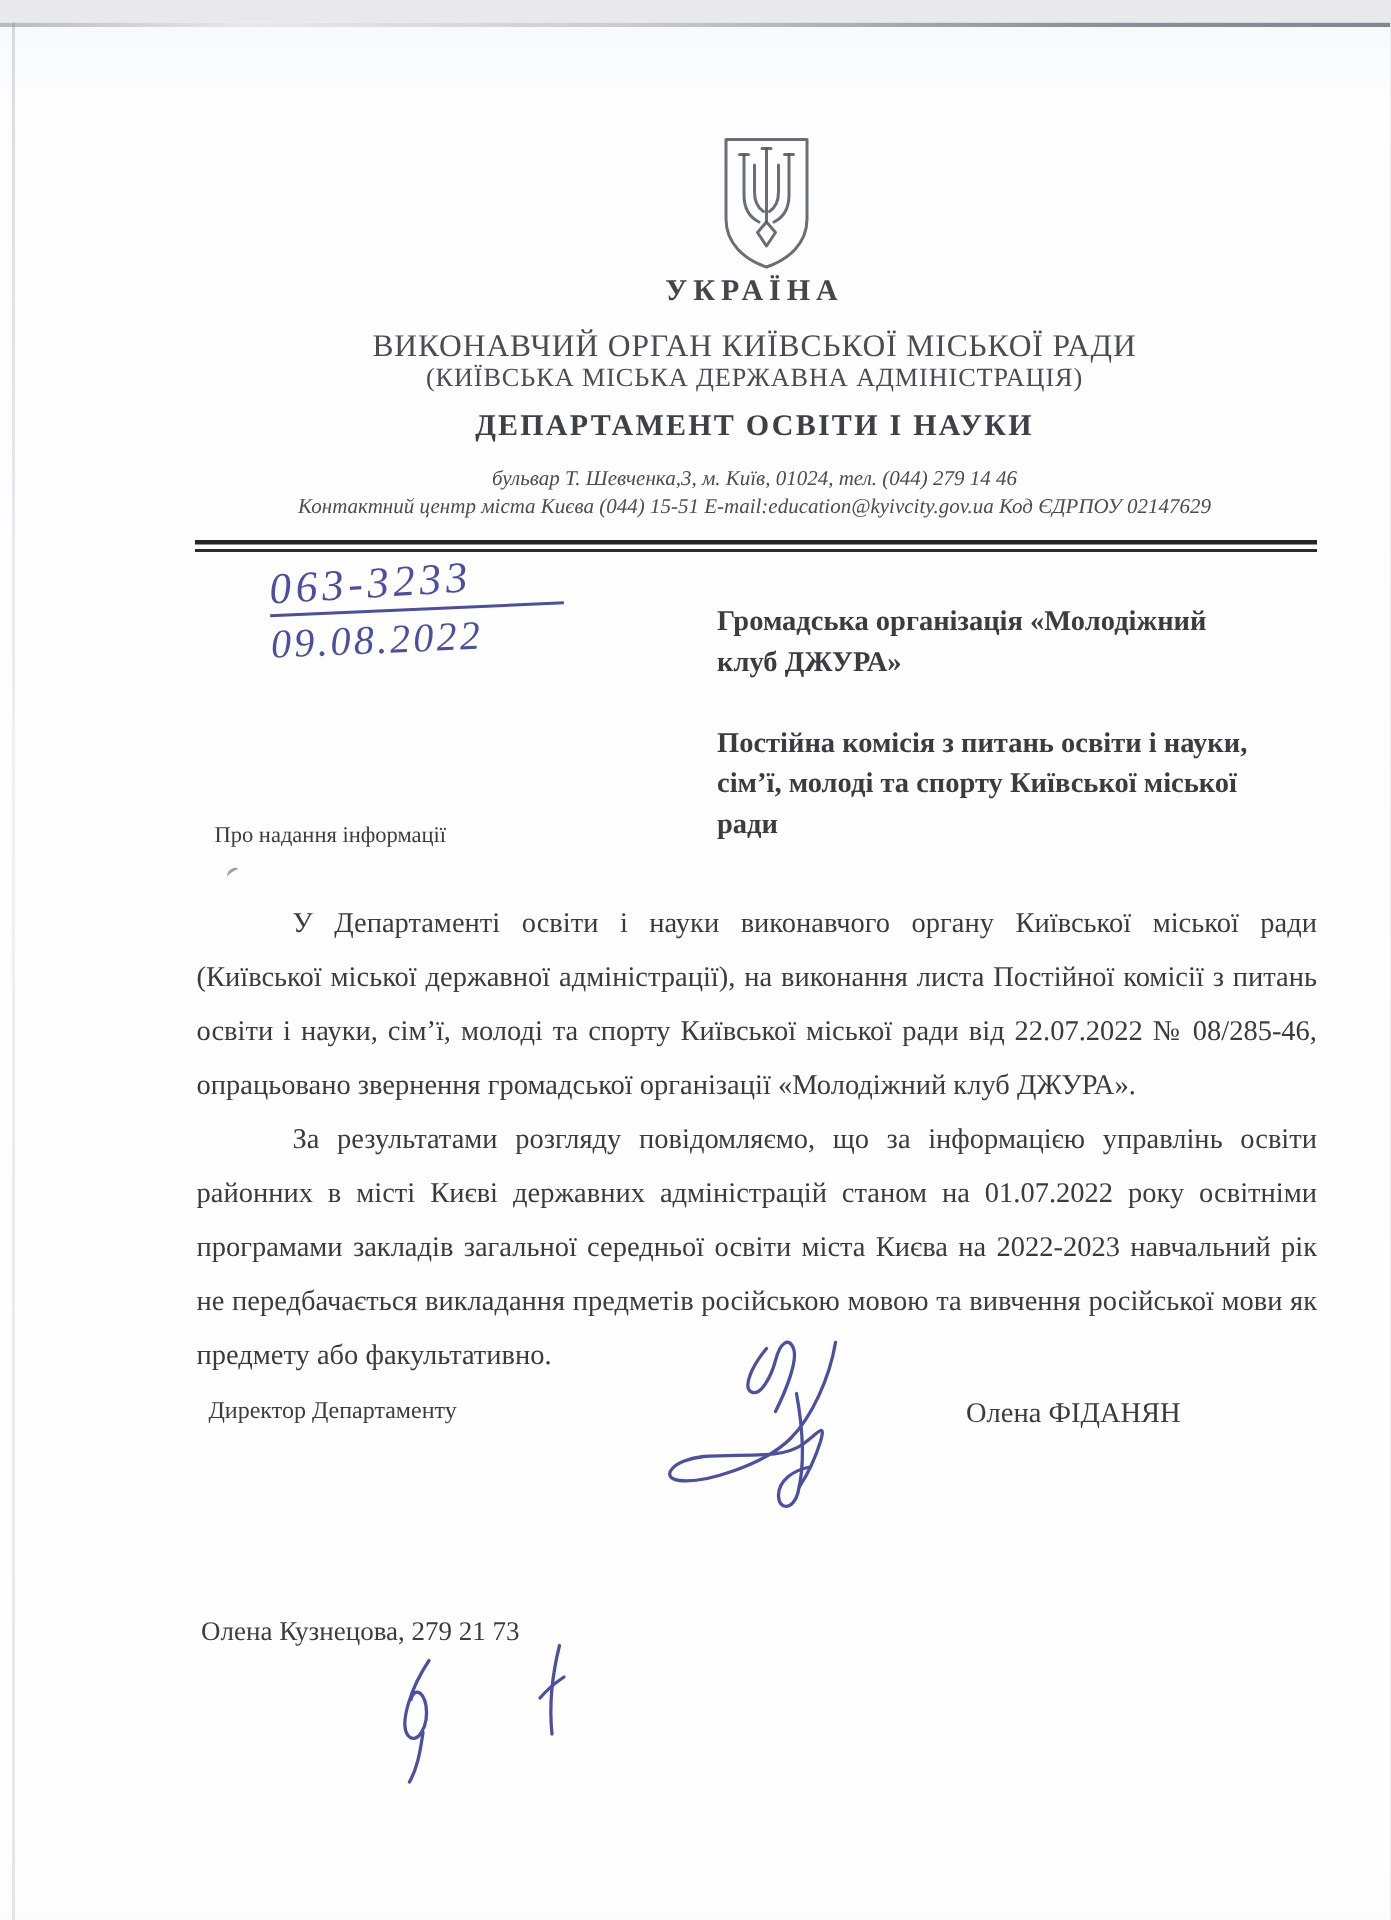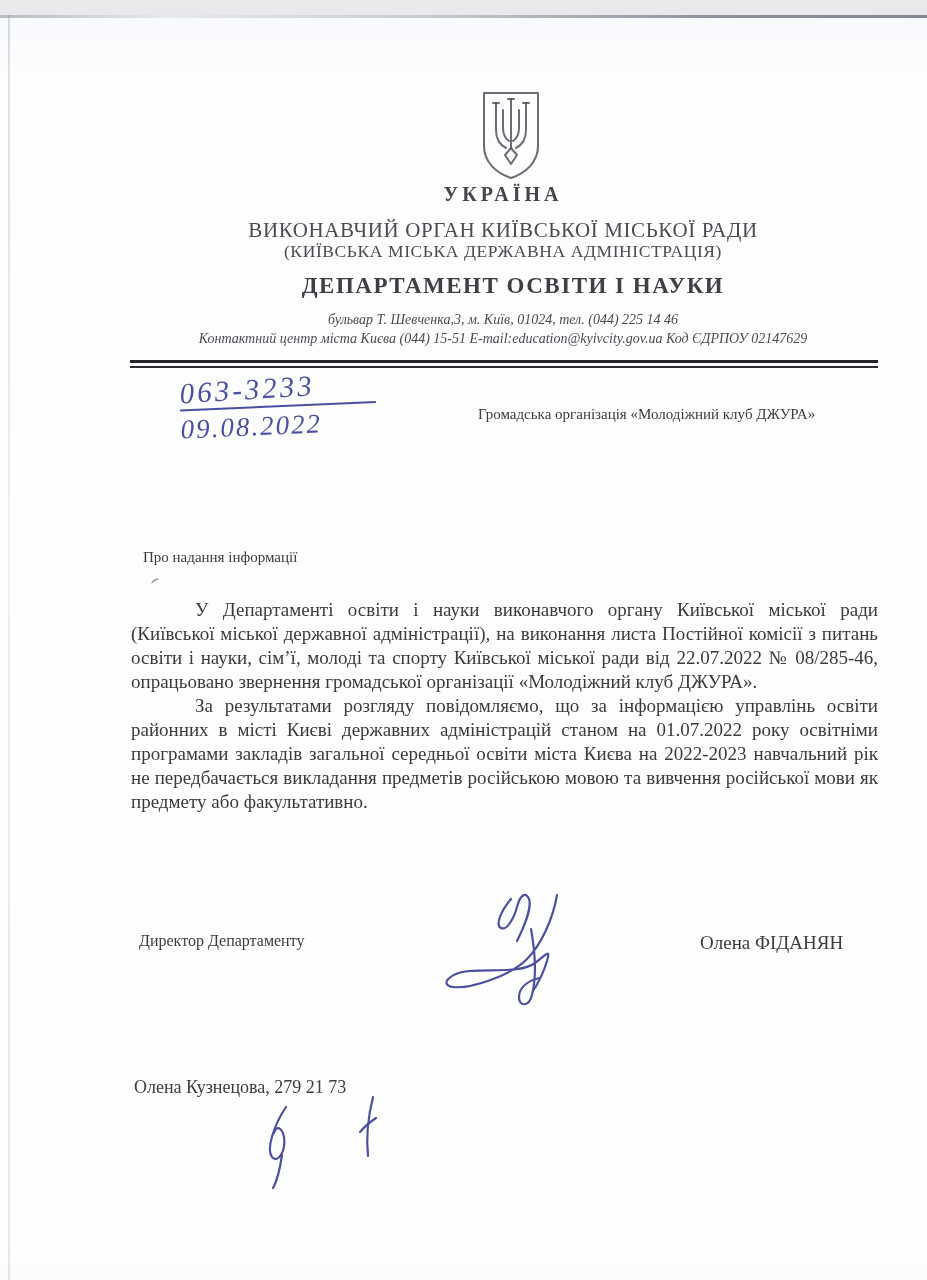--- a/index.html
+++ b/index.html
@@ -22,51 +22,51 @@
 
   
   .header { position:absolute; left:90px; width:826px; text-align:center; }
   .emblem { position:absolute; left:479px; top:75px; width:64px; height:92px; }
   .country { position:absolute; top:168px; left:0; width:100%;
     font-weight:bold; font-size:20px; letter-spacing:4px; color:#44464c; }
   .org-line1 { position:absolute; top:203px; left:0; width:100%;
     font-size:21px; letter-spacing:.6px; color:#4a4c52; }
   .org-line2 { position:absolute; top:226px; left:0; width:100%;
     font-size:17.5px; letter-spacing:.6px; color:#4a4c52;text-align:center; }
-  .dept { position:absolute; top:258px; left:10px; width:100%;
-    font-weight:bold; font-size:23px; letter-spacing:1.5px; color:#3e4046; }
+  .dept { position:absolute; top:258px; left:0; width:100%;
+    font-weight:bold; font-size:20px; letter-spacing:1.5px; color:#3e4046; }
   .addr1 { position:absolute; top:297px; left:0; width:100%;
     font-style:italic; font-size:14px; color:#4a4c52; }
   .addr2 { position:absolute; top:316px; left:0; width:100%;
     font-style:italic; font-size:14px; color:#4a4c52; }
   .rule { position:absolute; left:130px; top:345px; width:748px; height:3px;
     border-top:3px solid #26262a; border-bottom:2px solid #2c2c30; }
 
   
   .ref { position:absolute; left:180px; top:356px; width:210px;
     color:#4b4f9f; transform:rotate(-1.5deg); }
   .ref-num { font-size:29px; font-style:italic; letter-spacing:3px; transform:rotate(-2deg); }
   .ref-line { width:196px; border-bottom:2.5px solid #4b4f9f; margin-top:1px; transform:rotate(-1deg); }
   .ref-date { font-size:27px; font-style:italic; letter-spacing:2px; margin-top:3px; transform:rotate(-1deg); }
 
   
   .recipients { position:absolute; left:478px; top:386px; width:380px;
-    font-size:15px; line-height:27px; color:#3c3c40; }
+    font-size:19px; line-height:27px; color:#3c3c40;font-weight:bold; }
   .recipients p { margin:0; }
   .recipients p:first-child { max-width:352px; margin-bottom:27px; }
 
   .subject { position:absolute; left:143px; top:534px; font-size:15px; color:#3c3c40; }
 
   .body-text { position:absolute; left:131px; top:583px; width:747px;
-    font-size:19px; line-height:24px; text-align:justify; color:#3b3b3f; }
+    font-size:19px; line-height:36px; text-align:justify; color:#3b3b3f; }
   .body-text p { margin:0; text-indent:64px; }
 
   
   .sig-title { position:absolute; left:139px; top:917px; font-size:16px; color:#3c3c40; }
-  .sig-name  { position:absolute; left:700px; top:917px; font-size:19px; color:#3c3c40; }
+  .sig-name  { position:absolute; left:644px; top:917px; font-size:19px; color:#3c3c40; }
   .autograph { position:absolute; left:425px; top:862px; width:160px; height:135px; }
 
   
   .footer-contact { position:absolute; left:134px; top:1062px; font-size:18px; color:#3c3c40; }
   .initial-1 { position:absolute; left:252px; top:1086px; width:60px; height:90px; }
   .initial-2 { position:absolute; left:352px; top:1078px; width:34px; height:76px; }
 
   .ink { stroke:#4c509e; stroke-width:2.2; fill:none; stroke-linecap:round; stroke-linejoin:round; }
   .emblem-stroke { stroke:#50545e; stroke-width:2; fill:none; stroke-linecap:round; stroke-linejoin:round; opacity:.85; }
 </style>
@@ -86,34 +86,35 @@
     <path class="emblem-stroke" d="M14 13 H20 M29 9 H35 M44 13 H50"></path>
     <path class="emblem-stroke" d="M24 20 V38 C24 45 27 49 30 51 M40 20 V38 C40 45 37 49 34 51"></path>
     <path class="emblem-stroke" d="M32 58 L38 65 L32 74 L26 65 Z"></path>
   </svg>
 
   <div class="header">
     <div class="country">УКРАЇНА</div>
     <div class="org-line1">ВИКОНАВЧИЙ ОРГАН КИЇВСЬКОЇ МІСЬКОЇ РАДИ</div>
     <div class="org-line2">(КИЇВСЬКА МІСЬКА ДЕРЖАВНА АДМІНІСТРАЦІЯ)</div>
     <div class="dept">ДЕПАРТАМЕНТ ОСВІТИ І НАУКИ</div>
-    <div class="addr1">бульвар Т. Шевченка,3, м. Київ, 01024,  тел. (044) 225 14 46</div>
+    <div class="addr1">бульвар Т. Шевченка,3, м. Київ, 01024,  тел. (044) 279 14 46</div>
     <div class="addr2">Контактний центр міста Києва (044) 15-51  E-mail:education@kyivcity.gov.ua  Код ЄДРПОУ 02147629</div>
   </div>
 
   <div class="rule"></div>
 
   <div class="ref">
     <div class="ref-num">063-3233</div>
     <div class="ref-line"></div>
     <div class="ref-date">09.08.2022</div>
   </div>
 
   <div class="recipients">
     <p>Громадська організація «Молодіжний клуб ДЖУРА»</p>
+    <p>Постійна комісія з питань освіти і науки, сім’ї, молоді та спорту Київської міської ради</p>
   </div>
 
   <div class="subject">Про надання інформації</div>
   <div class="stray-mark"></div>
 
   <div class="body-text">
     <p>У Департаменті освіти і науки виконавчого органу Київської міської ради (Київської міської державної адміністрації), на виконання листа Постійної комісії з питань освіти і науки, сім’ї, молоді та спорту Київської міської ради від 22.07.2022 № 08/285-46, опрацьовано звернення громадської організації «Молодіжний клуб ДЖУРА».</p>
     <p>За результатами розгляду повідомляємо, що за інформацією управлінь освіти районних в місті Києві державних адміністрацій станом на 01.07.2022 року освітніми програмами закладів загальної середньої освіти міста Києва на 2022-2023 навчальний рік не передбачається викладання предметів російською мовою та вивчення російської мови як предмету або факультативно.</p>
   </div>
 

